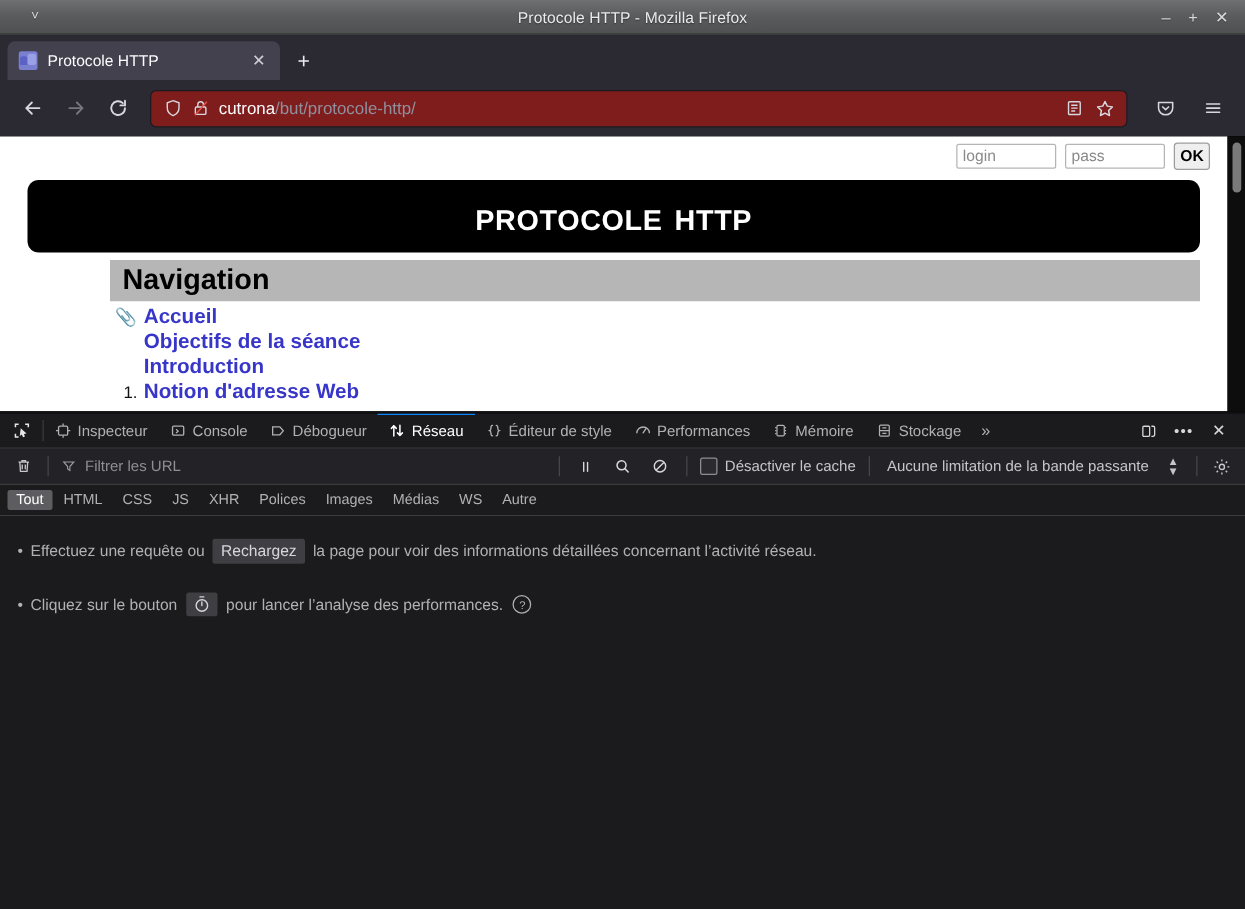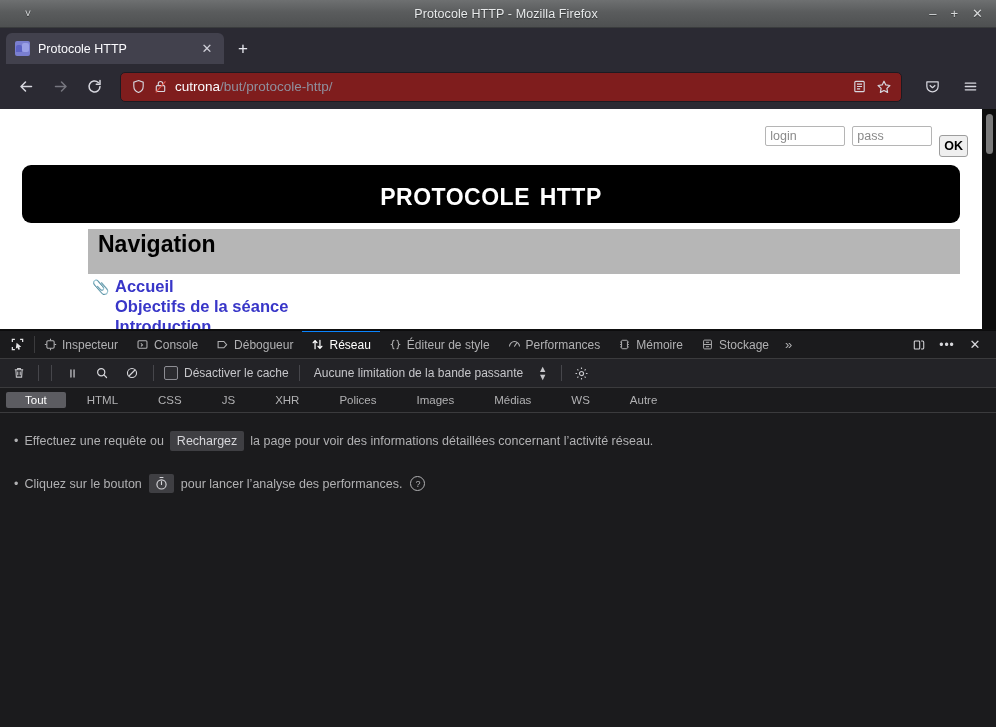--- a/index.html
+++ b/index.html
@@ -92,35 +92,35 @@
   }
   .loginbar input{
     height:20px;width:80px;font-size:12.5px;font-family:"Liberation Sans",sans-serif;
     border:1px solid #b5b5b5;border-radius:2px;padding:0 4px;box-sizing:border-box;
     background:#fff;color:#111;
   }
   .loginbar input::placeholder{color:#8a8a8a;opacity:1;}
   .okbtn{
     height:22px;min-width:26px;font-size:12.5px;font-weight:700;
     background:#efefef;border:1px solid #9d9d9d;border-radius:3px;color:#000;
-    font-family:"Liberation Sans",sans-serif;padding:0 4px;margin-top:21px;
+    font-family:"Liberation Sans",sans-serif;padding:0 4px;
   }
   .banner{
     margin:8px 22px 0 22px;background:#000;border-radius:9px;height:58px;
     display:flex;align-items:center;justify-content:center;
   }
   .banner-title{
     color:#fff;font-weight:700;font-size:33px;letter-spacing:.5px;
     font-variant:small-caps;text-transform:lowercase;
     font-family:"Liberation Sans",sans-serif;
   }
   .navsection{margin:6px 22px 0 88px;}
   .navhead{
     background:#b6b6b6;color:#000;font-size:23px;font-weight:700;
-    padding:2px 0 16px 10px;
+    padding:2px 0 4px 10px;
   }
   .navlist{margin:2px 0 0 0;padding:0;list-style:none;}
   .navrow{display:flex;align-items:baseline;gap:5px;line-height:1.22;}
   .navmark{
     width:22px;flex:none;text-align:right;color:#111;font-size:13.5px;
   }
   .navmark.clip{color:#8d8d8d;font-size:14px;}
   .navlink{
     color:#3836c8;font-weight:700;font-size:16.5px;
     font-family:"Liberation Sans",sans-serif;
@@ -189,21 +189,21 @@
   .fb-throttle{
     display:flex;align-items:center;gap:15px;color:#c6c6ca;font-size:12px;padding:0 8px;
   }
   .fb-throttle .arrows{font-size:9px;line-height:.9;display:flex;flex-direction:column;color:#c6c6ca;}
 
   .dt-typefilter{
     height:24px;display:flex;align-items:center;gap:2px;padding:0 6px;
     background:#1b1b1d;border-bottom:1px solid #3b3b3d;flex:none;
   }
   .tf{
-    font-size:11.5px;color:#b1b1b3;padding:2px 19px;border-radius:2px;
+    font-size:11.5px;color:#b1b1b3;padding:2px 7px;border-radius:2px;
   }
   .tf.active{background:#5c5c61;color:#fff;}
 
   .dt-body{flex:1;background:#1b1b1d;padding:18px 0 0 0;overflow:hidden;}
   .hint{
     display:flex;align-items:center;color:#b1b1b3;font-size:12.5px;
     padding:0 14px;margin-bottom:23px;gap:0;flex-wrap:wrap;
   }
   .hint .bullet{color:#b1b1b3;margin-right:6px;}
   .pill{
@@ -454,20 +454,28 @@
       </div>
     </div>
 
     <div class="dt-filterbar">
       <div class="fb-icon">
         <svg width="14" height="14" viewBox="0 0 16 16" fill="none" stroke="currentColor" stroke-width="1.2">
             <path d="M3.2 4.3h9.6M6.4 4.3V2.9h3.2v1.4M4.4 4.3l.6 8.4h6l.6-8.4M6.6 6.4v4.3M9.4 6.4v4.3"></path>
           </svg>
       </div>
       <div class="fb-sep"></div>
+      <div class="fb-filter">
+        <span style="display:flex;color:#9b9b9f;">
+          <svg width="12" height="12" viewBox="0 0 16 16" fill="none" stroke="currentColor" stroke-width="1.2">
+              <path d="M2.6 3.4h10.8L9.2 8.3v4.3L6.8 11V8.3z"></path>
+            </svg>
+        </span>
+        <span class="ph">Filtrer les URL</span>
+      </div>
       <div class="fb-sep"></div>
       <div class="fb-pausebtn">
         <svg width="13" height="13" viewBox="0 0 16 16" stroke="currentColor" stroke-width="1.4" stroke-linecap="round">
             <path d="M6.1 3.6v8.8M9.9 3.6v8.8"></path>
           </svg>
       </div>
       <div class="fb-pausebtn">
         <svg width="14" height="14" viewBox="0 0 16 16" fill="none" stroke="currentColor" stroke-width="1.4">
             <circle cx="7.1" cy="7.1" r="4.1"></circle>
             <path d="M10.2 10.2l3 3" stroke-linecap="round"></path>

